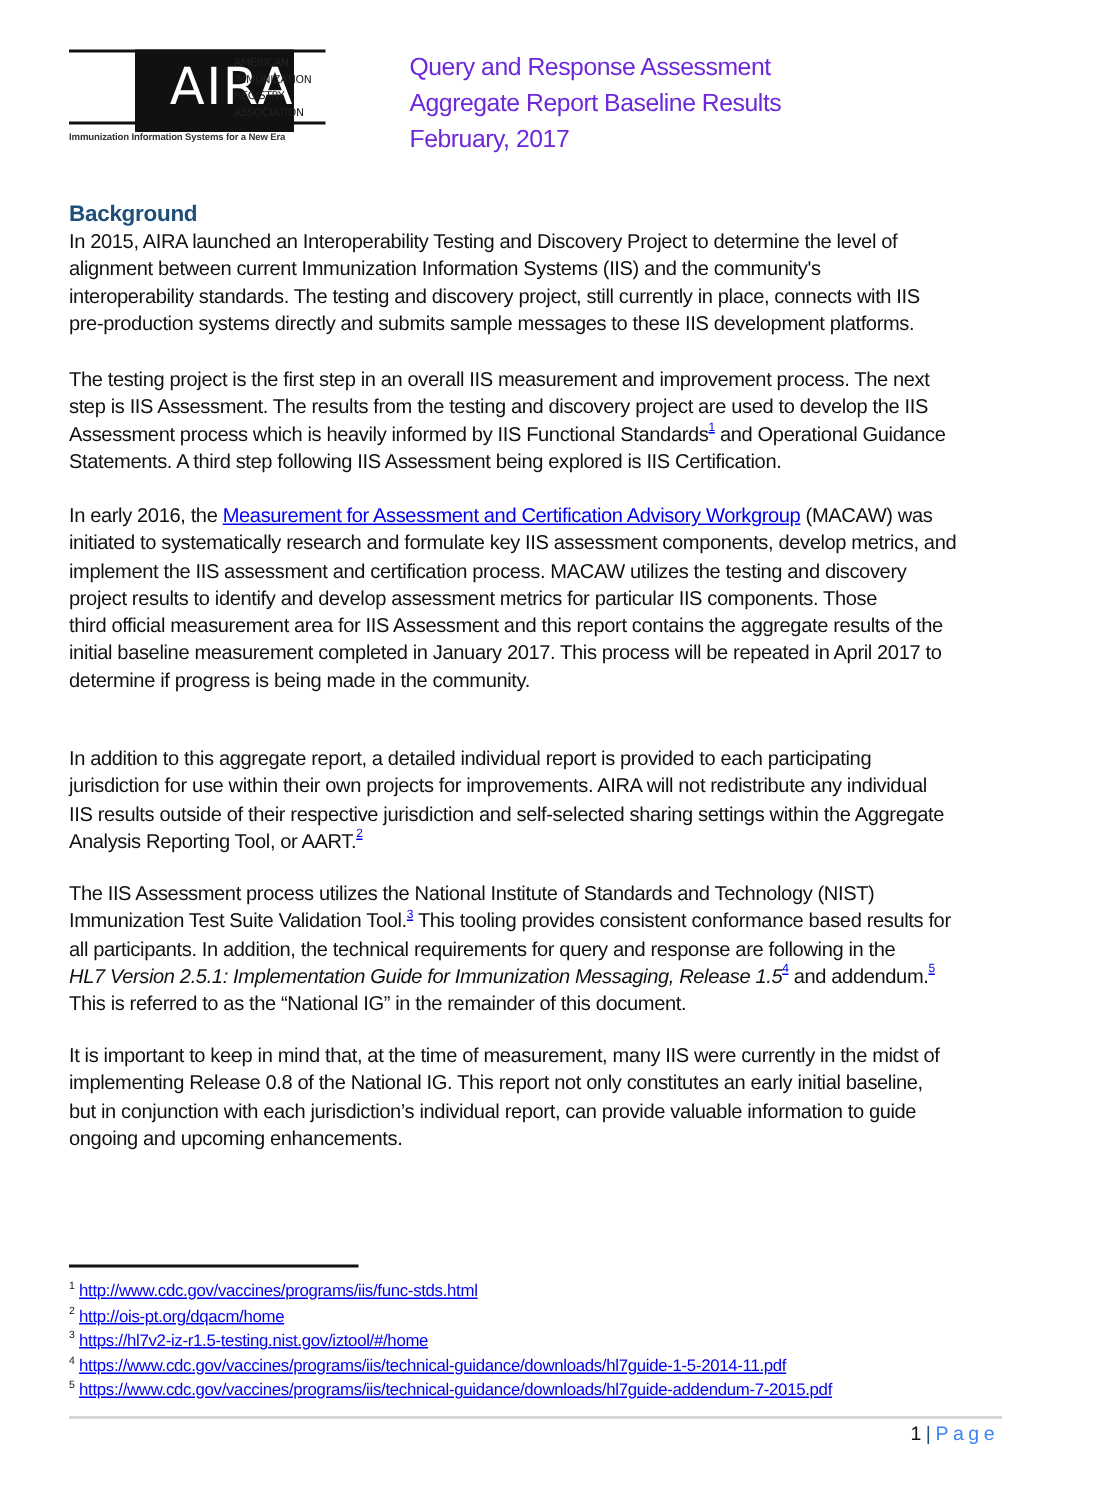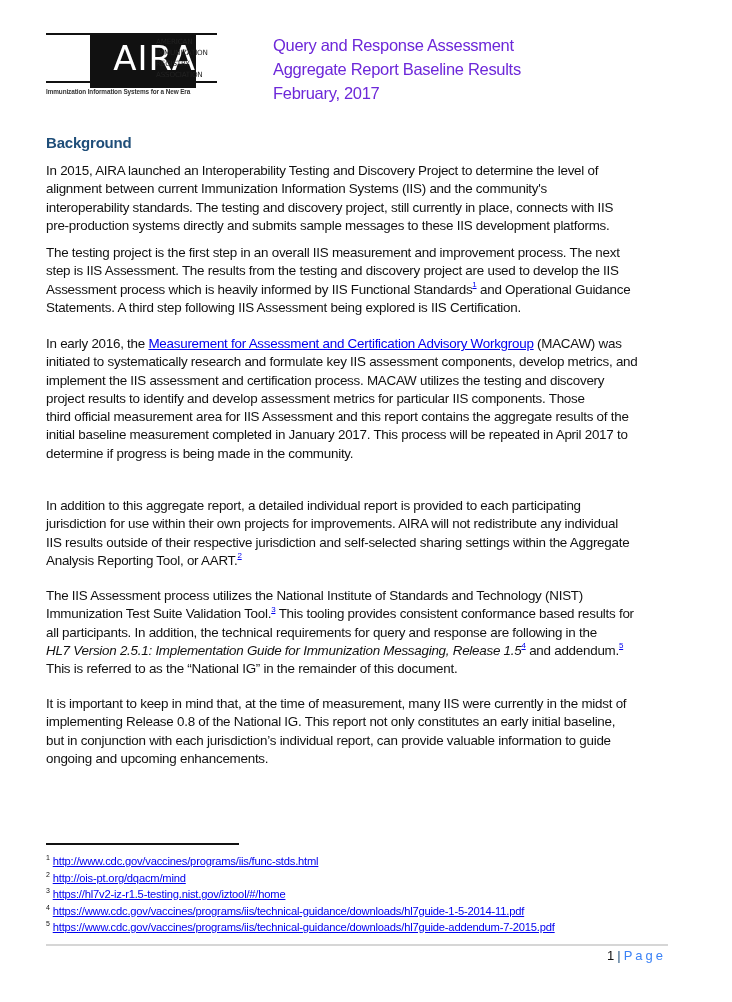--- a/index.html
+++ b/index.html
@@ -70,21 +70,21 @@
   </div>
 
   <div class="title">
     <div>Query and Response Assessment</div>
     <div>Aggregate Report Baseline Results</div>
     <div>February, 2017</div>
   </div>
 
   <div class="section-heading">Background</div>
 
-  <div class="para" style="top:162px;">
+  <div class="para" style="top:152px;">
     <span class="ln">In 2015, AIRA launched an Interoperability Testing and Discovery Project to determine the level of</span>
     <span class="ln">alignment between current Immunization Information Systems (IIS) and the community's</span>
     <span class="ln">interoperability standards.  The testing and discovery project, still currently in place, connects with IIS</span>
     <span class="ln">pre-production systems directly and submits sample messages to these IIS development platforms.</span>
   </div>
 
   <div class="para" style="top:244px;">
     <span class="ln">The testing project is the first step in an overall IIS measurement and improvement  process. The next</span>
     <span class="ln">step is IIS Assessment.  The results from the testing and discovery project are used to develop the IIS</span>
     <span class="ln"><span>Assessment  process which is heavily informed by IIS Functional Standards</span><sup class="link">1</sup><span> and Operational Guidance</span></span>
@@ -119,21 +119,21 @@
   <div class="para" style="top:695px;">
     <span class="ln">It is important to keep in mind that, at the time of measurement, many IIS were currently in the midst of</span>
     <span class="ln">implementing Release 0.8 of the National IG. This report not only constitutes an early initial  baseline,</span>
     <span class="ln">but in conjunction  with each jurisdiction’s  individual report, can provide valuable information to guide</span>
     <span class="ln">ongoing and upcoming enhancements.</span>
   </div>
 
   <div class="fn-rule"></div>
   <div class="footnotes">
     <div class="fn"><sup>1</sup><span class="link">http://www.cdc.gov/vaccines/programs/iis/func-stds.html</span></div>
-    <div class="fn"><sup>2</sup><span class="link">http://ois-pt.org/dqacm/mind</span></div>
+    <div class="fn"><sup>2</sup><span class="link">http://ois-pt.org/dqacm/home</span></div>
     <div class="fn"><sup>3</sup><span class="link">https://hl7v2-iz-r1.5-testing.nist.gov/iztool/#/home</span></div>
     <div class="fn"><sup>4</sup><span class="link">https://www.cdc.gov/vaccines/programs/iis/technical-guidance/downloads/hl7guide-1-5-2014-11.pdf</span></div>
     <div class="fn"><sup>5</sup><span class="link">https://www.cdc.gov/vaccines/programs/iis/technical-guidance/downloads/hl7guide-addendum-7-2015.pdf</span></div>
   </div>
 
   <div class="footer-rule"></div>
   <div class="page-num">
     <span class="num">1</span><span class="sep">|</span><span class="word">Page</span>
   </div>
 

